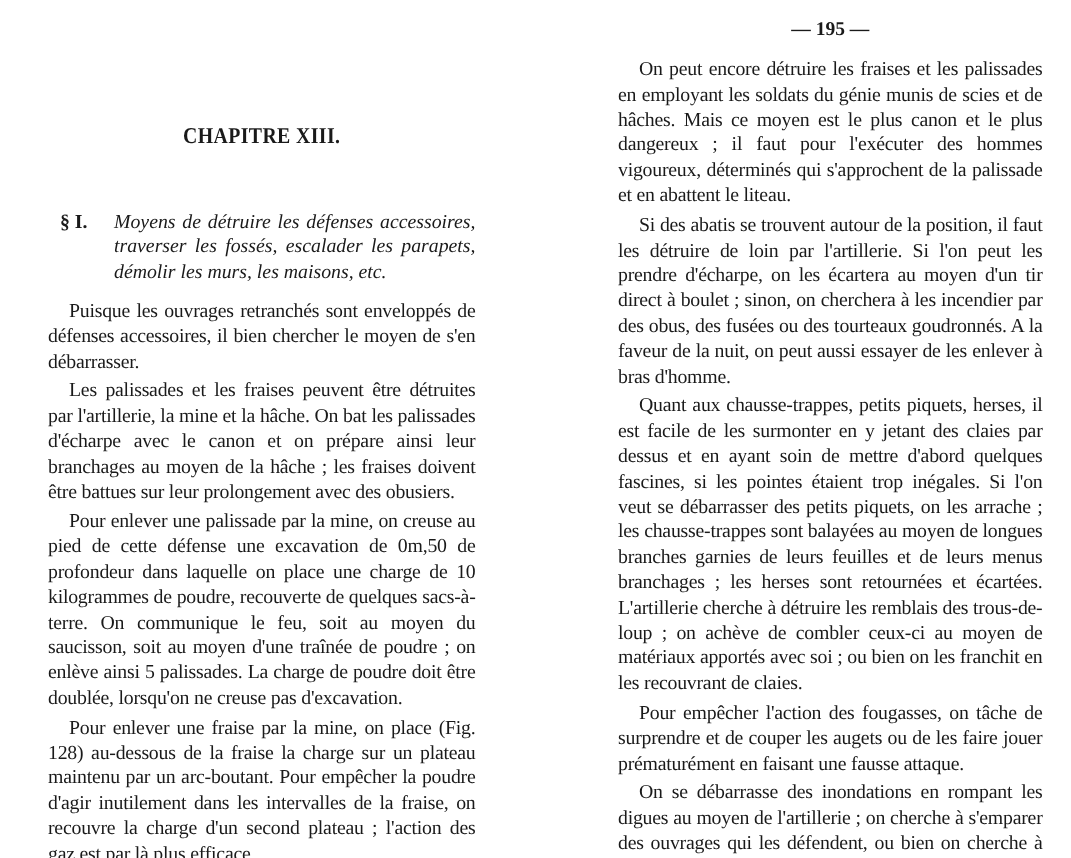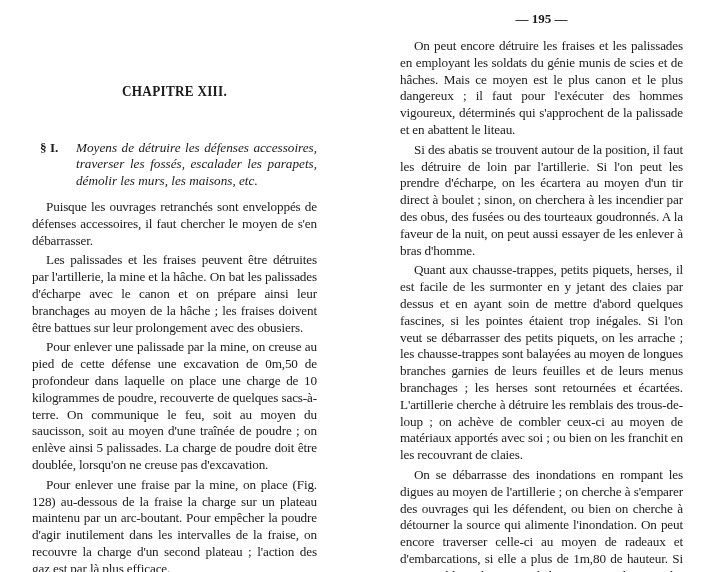--- a/index.html
+++ b/index.html
@@ -5,21 +5,21 @@
   html, body { margin: 0; padding: 0; background: #ffffff; }
   body {
     width: 714px; height: 572px; overflow: hidden; position: relative;
     font-family: "Liberation Serif", "DejaVu Serif", serif;
     color: #1a1a1a;
   }
   .page {
     position: absolute; top: 0; height: 572px;
   }
   .page.left { left: 32px; width: 285px; }
-  .page.right { left: 400px; width: 283px; }
+  .page.right { left: 412px; width: 283px; }
 
   .chapter-title {
     position: absolute; top: 83px; left: 0; width: 285px;
     text-align: center; font-size: 15px; font-weight: bold; letter-spacing: 0.3px;
     transform: scaleX(0.88);
   }
   .section-heading {
     position: absolute; top: 114px; left: 0; width: 285px;
     text-align: center; font-size: 10px; font-weight: bold; letter-spacing: 0.6px;
   }
@@ -46,28 +46,29 @@
 </head>
 <body>
 
 <div class="page left">
   <div class="chapter-title">CHAPITRE XIII.</div>
   <div class="subsection">
     <span class="mark">§ I.</span>
     <span class="text">Moyens de détruire les défenses accessoires, traverser les fossés, escalader les parapets, démolir les murs, les maisons, etc.</span>
   </div>
   <div class="body-block" style="top:199px;">
-    <p class="para">Puisque les ouvrages retranchés sont enveloppés de défenses accessoires, il faut chercher le moyen de s'en débarrasser.</p>
+    <p class="para">Puisque les ouvrages retranchés sont enveloppés de défenses accessoires, il bien chercher le moyen de s'en débarrasser.</p>
     <p class="para">Les palissades et les fraises peuvent être détruites par l'artillerie, la mine et la hâche. On bat les palissades d'écharpe avec le canon et on prépare ainsi leur branchages au moyen de la hâche ; les fraises doivent être battues sur leur prolongement avec des obusiers.</p>
     <p class="para">Pour enlever une palissade par la mine, on creuse au pied de cette défense une excavation de 0m,50 de profondeur dans laquelle on place une charge de 10 kilogrammes de poudre, recouverte de quelques sacs-à-terre. On communique le feu, soit au moyen du saucisson, soit au moyen d'une traînée de poudre ; on enlève ainsi 5 palissades. La charge de poudre doit être doublée, lorsqu'on ne creuse pas d'excavation.</p>
     <p class="para">Pour enlever une fraise par la mine, on place (Fig. 128) au-dessous de la fraise la charge sur un plateau maintenu par un arc-boutant. Pour empêcher la poudre d'agir inutilement dans les intervalles de la fraise, on recouvre la charge d'un second plateau ; l'action des gaz est par là plus efficace.</p>
   </div>
 </div>
 
 <div class="page right">
   <div class="page-number">— 195 —</div>
   <div class="body-block" style="top:38px;">
     <p class="para">On peut encore détruire les fraises et les palissades en employant les soldats du génie munis de scies et de hâches. Mais ce moyen est le plus canon et le plus dangereux ; il faut pour l'exécuter des hommes vigoureux, déterminés qui s'approchent de la palissade et en abattent le liteau.</p>
     <p class="para">Si des abatis se trouvent autour de la position, il faut les détruire de loin par l'artillerie. Si l'on peut les prendre d'écharpe, on les écartera au moyen d'un tir direct à boulet ; sinon, on cherchera à les incendier par des obus, des fusées ou des tourteaux goudronnés. A la faveur de la nuit, on peut aussi essayer de les enlever à bras d'homme.</p>
     <p class="para">Quant aux chausse-trappes, petits piquets, herses, il est facile de les surmonter en y jetant des claies par dessus et en ayant soin de mettre d'abord quelques fascines, si les pointes étaient trop inégales. Si l'on veut se débarrasser des petits piquets, on les arrache ; les chausse-trappes sont balayées au moyen de longues branches garnies de leurs feuilles et de leurs menus branchages ; les herses sont retournées et écartées. L'artillerie cherche à détruire les remblais des trous-de-loup ; on achève de combler ceux-ci au moyen de matériaux apportés avec soi ; ou bien on les franchit en les recouvrant de claies.</p>
+    <p class="para">Pour empêcher l'action des fougasses, on tâche de surprendre et de couper les augets ou de les faire jouer prématurément en faisant une fausse attaque.</p>
     <p class="para">On se débarrasse des inondations en rompant les digues au moyen de l'artillerie ; on cherche à s'emparer des ouvrages qui les défendent, ou bien on cherche à détourner la source qui alimente l'inondation. On peut encore traverser celle-ci au moyen de radeaux et d'embarcations, si elle a plus de 1m,80 de hauteur. Si c'est un blanc-d'eau coupé de criques et de trous-de-loup, on le franchit</p>
   </div>
 </div>
 
 </body></html>

